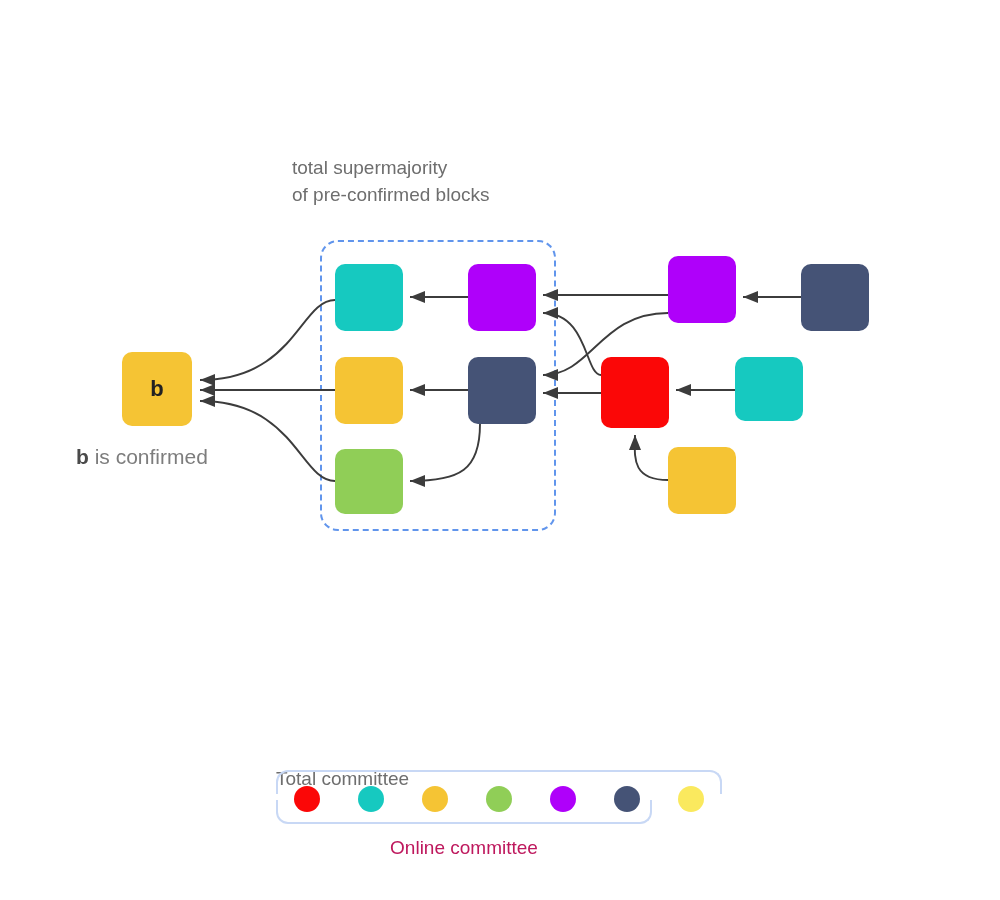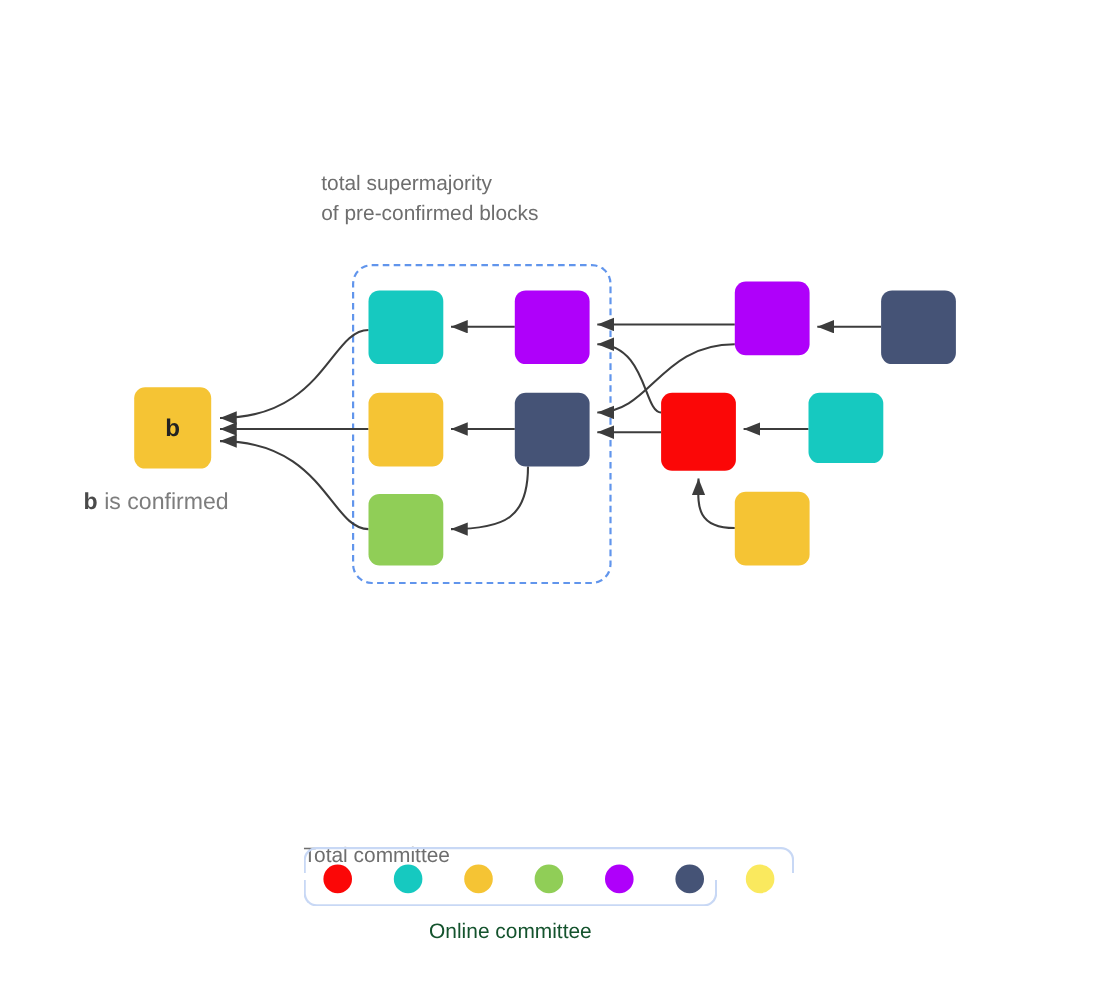--- a/index.html
+++ b/index.html
@@ -93,21 +93,21 @@
     color: #6e6e6e;
     margin-top: 28px;
   }
   .legend-sub {
     position: absolute;
     left: 276px;
     top: 837px;
     width: 376px;
     text-align: center;
     font-size: 19px;
-    color: #14532d;
+    color: #be185d;
   }
   .legend-dots {
     position: absolute;
     left: 276px;
     top: 770px;
     width: 446px;
     height: 58px;
   }
   .legend-dot {
     position: absolute;

